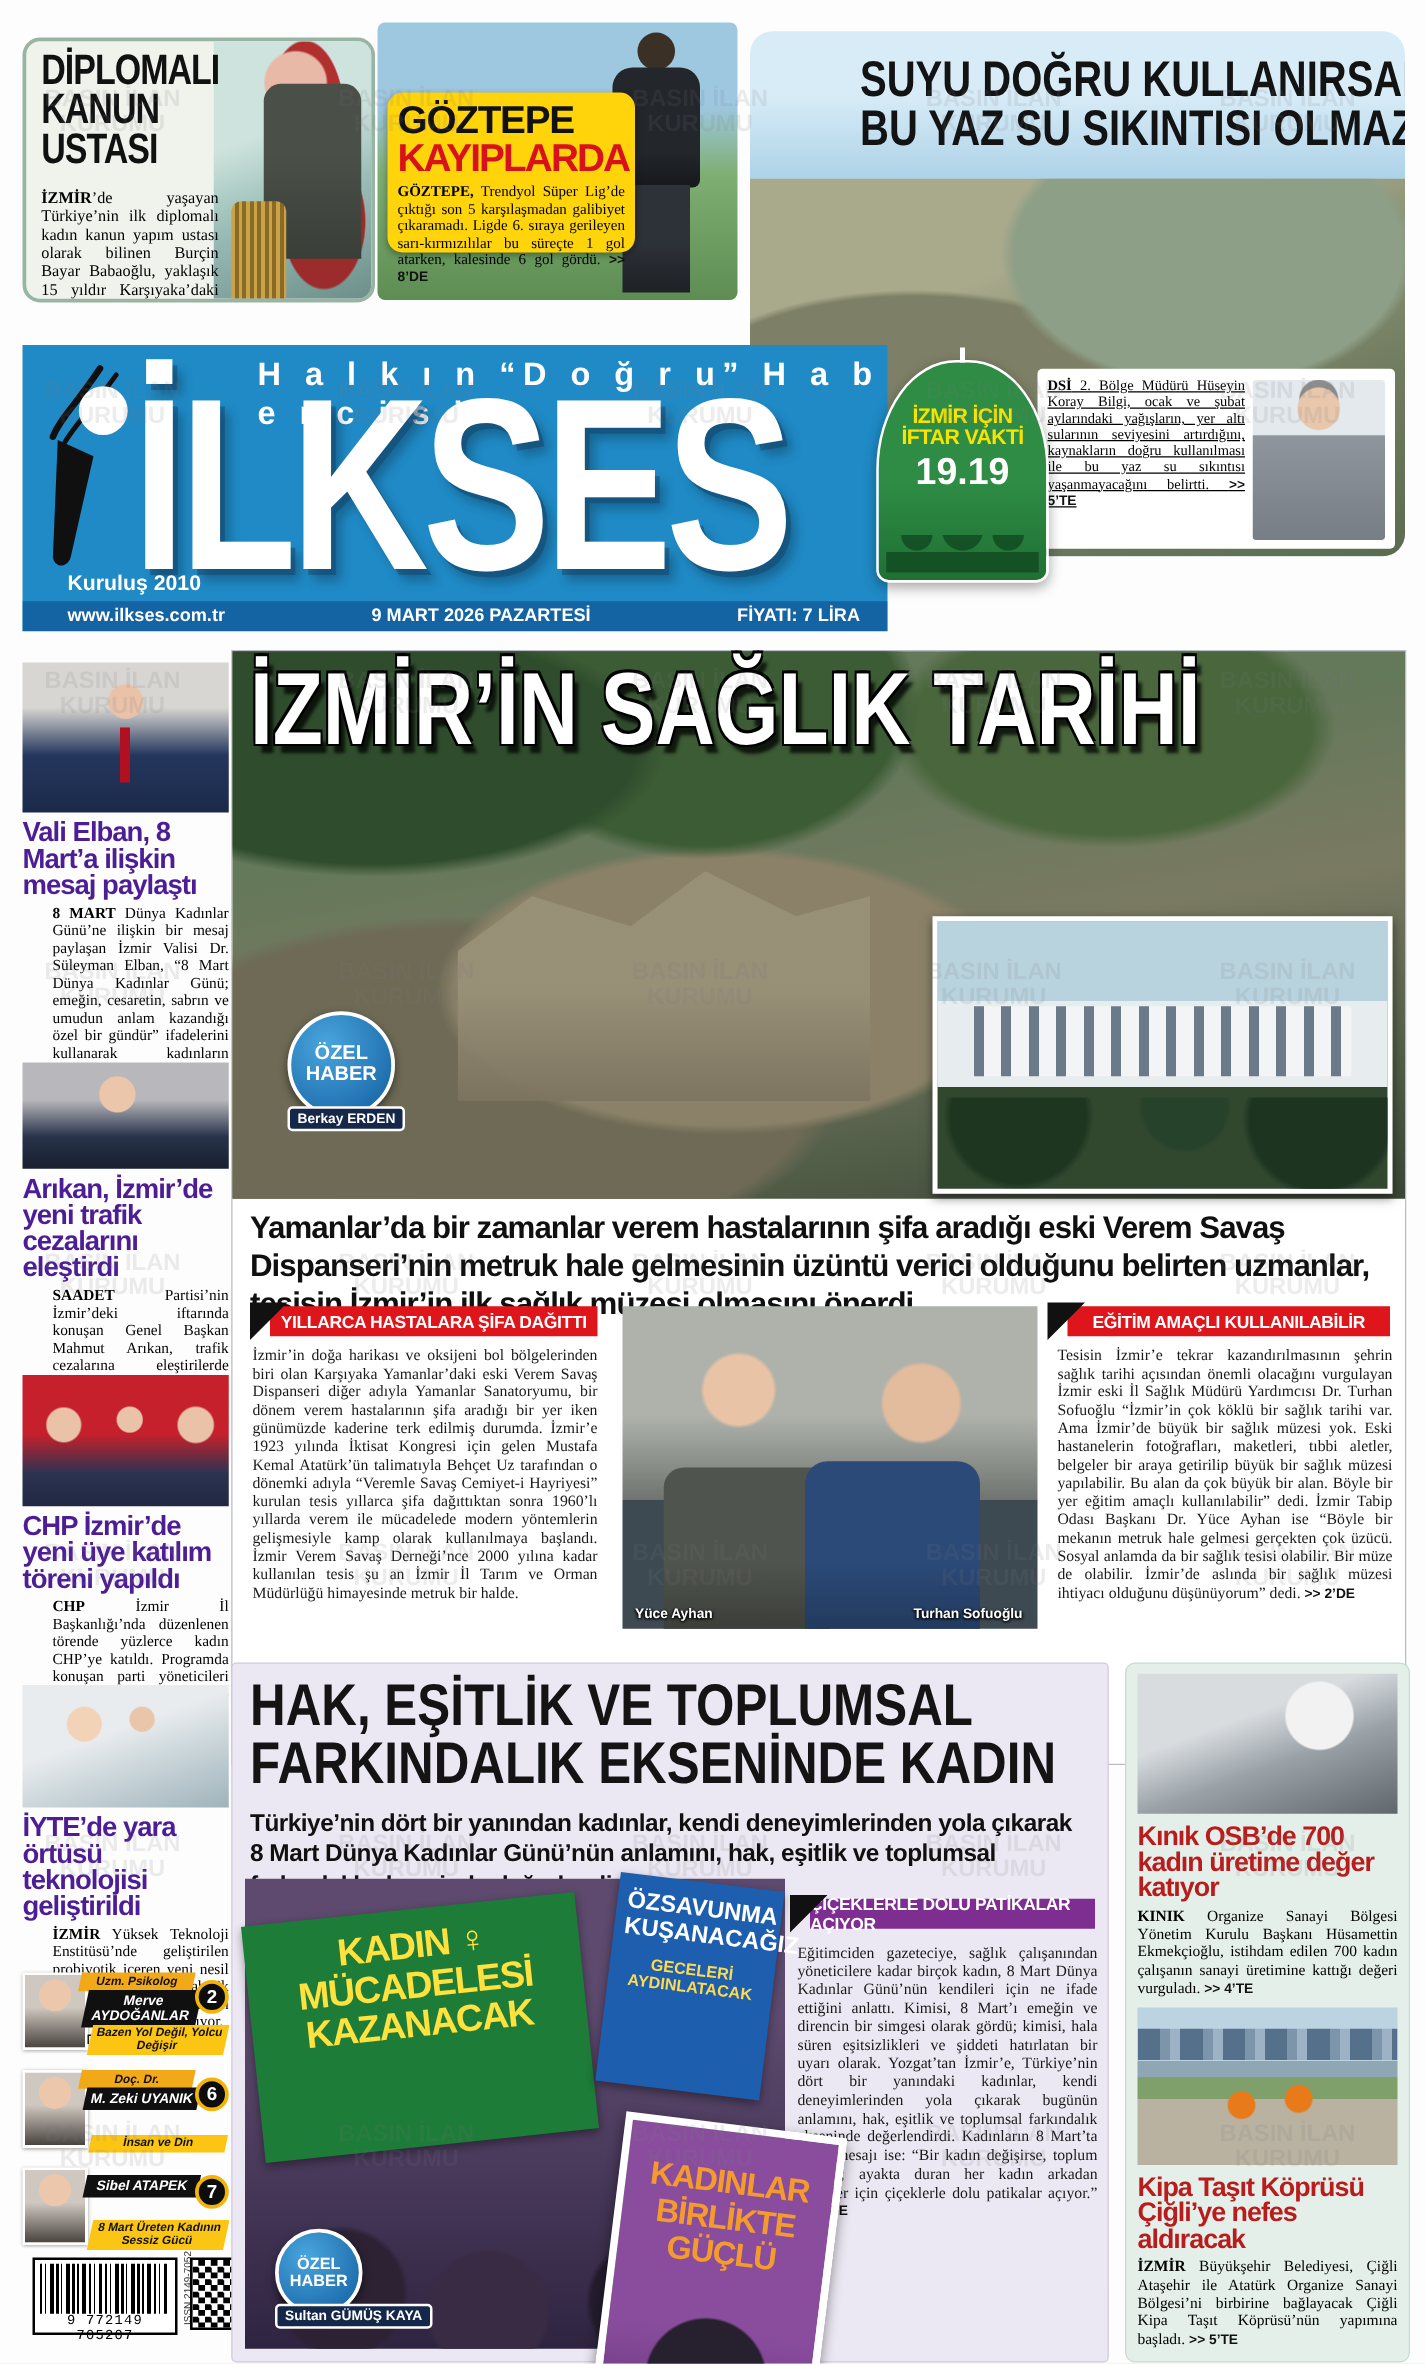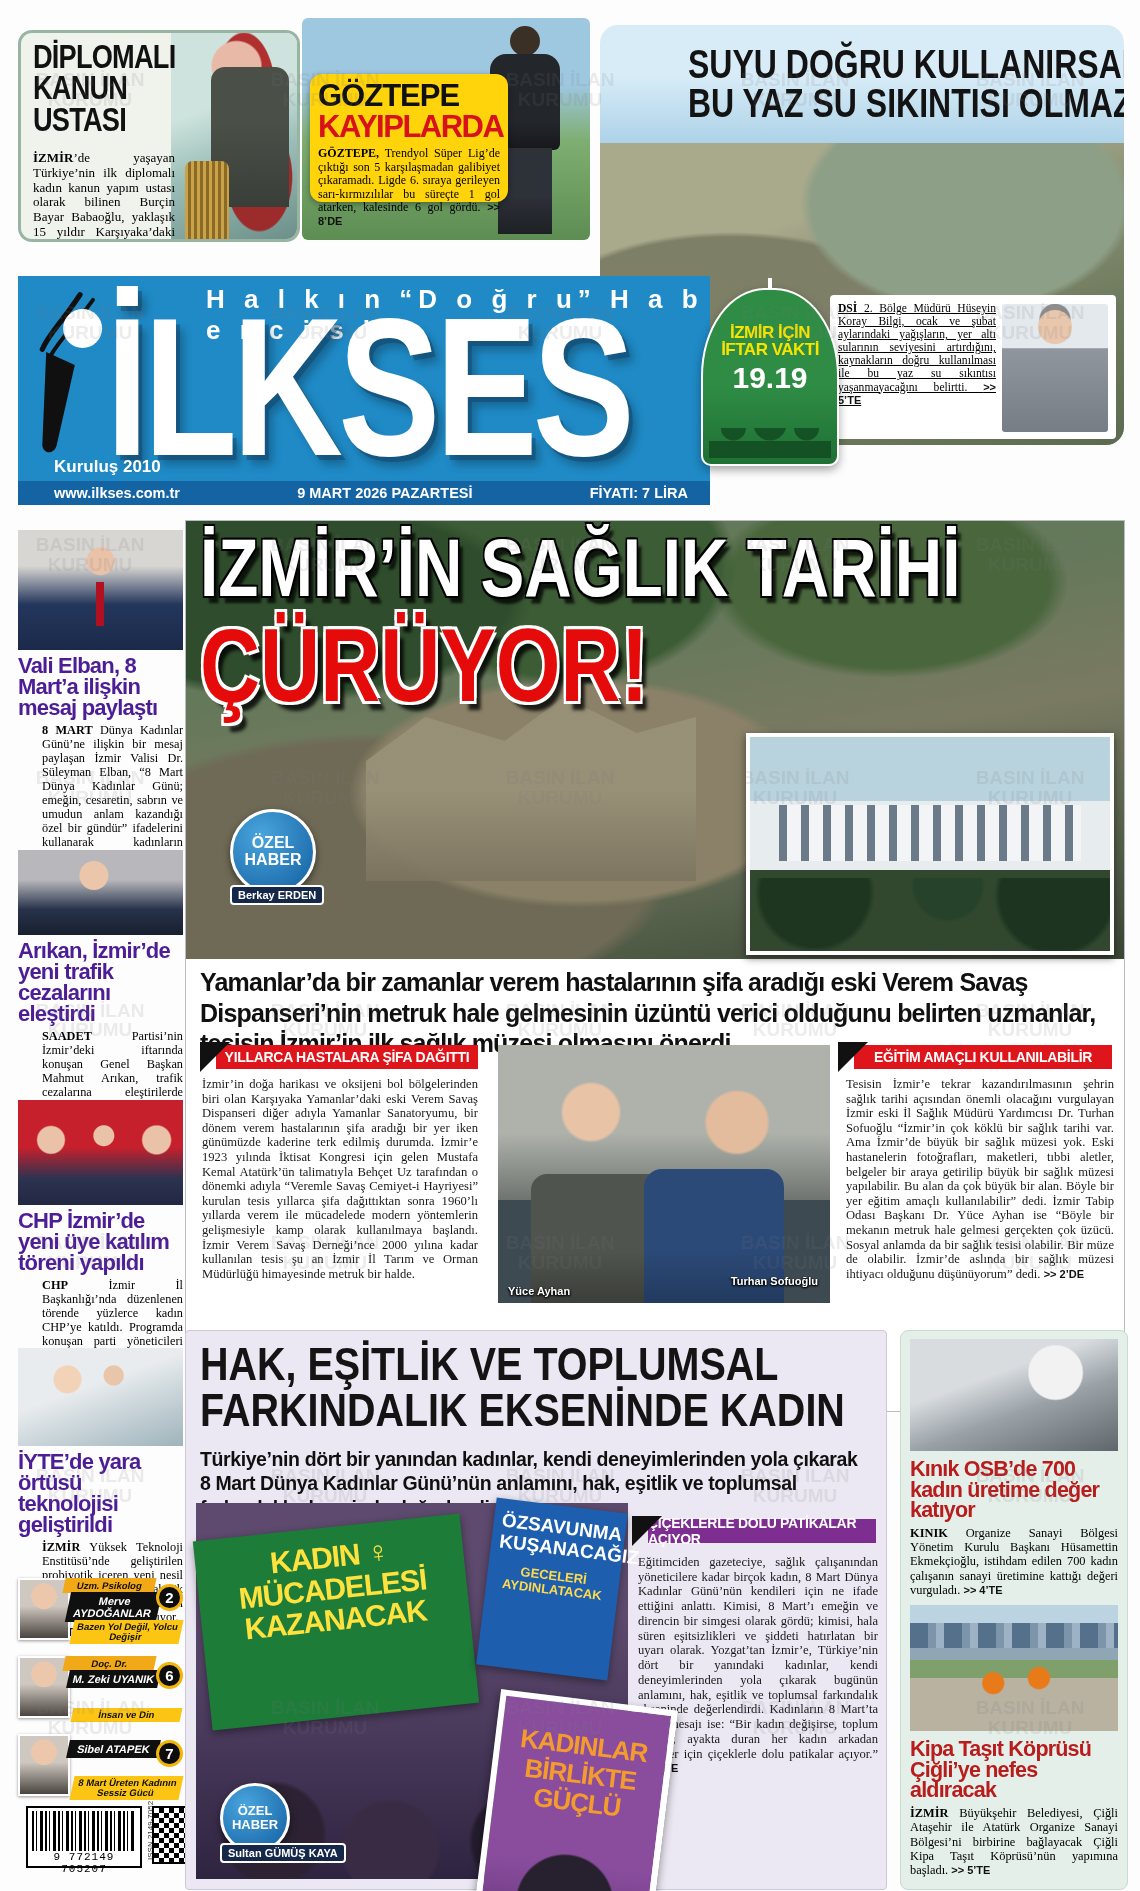--- a/index.html
+++ b/index.html
@@ -379,37 +379,34 @@
   <div class="qr" data-interactable="false"></div>
 
   <div class="main-card" data-interactable="false">
     <div class="ph-ruin" data-interactable="false">
       <div class="ruin-wall" data-interactable="false"></div>
     </div>
     <div class="ph-building" data-interactable="false"></div>
     <div class="main-h1 cond" data-interactable="false">
       <span class="nowrapline" data-interactable="false">İZMİR’İN SAĞLIK TARİHİ</span>
     </div>
-    <div class="main-h2 cond" data-interactable="false">
-      <span class="nowrapline" data-interactable="false">ÇÜRÜYOR!</span>
-    </div>
     <div class="badge" style="left:44px;top:288px;" data-interactable="false">
       <div class="badge-circle" data-interactable="false">ÖZEL HABER</div>
       <div class="badge-name" data-interactable="false">Berkay ERDEN</div>
     </div>
     <div class="deck" data-interactable="false">Yamanlar’da bir zamanlar verem hastalarının şifa aradığı eski Verem Savaş Dispanseri’nin metruk hale gelmesinin üzüntü verici olduğunu belirten uzmanlar, tesisin İzmir’in ilk sağlık müzesi olmasını önerdi</div>
 
     <div class="kicker k-left" data-interactable="false">YILLARCA HASTALARA ŞİFA DAĞITTI</div>
     <div class="mbody mb-left" data-interactable="false">İzmir’in doğa harikası ve oksijeni bol bölgelerinden biri olan Karşıyaka Yamanlar’daki eski Verem Savaş Dispanseri diğer adıyla Yamanlar Sanatoryumu, bir dönem verem hastalarının şifa aradığı bir yer iken günümüzde kaderine terk edilmiş durumda. İzmir’e 1923 yılında İktisat Kongresi için gelen Mustafa Kemal Atatürk’ün talimatıyla Behçet Uz tarafından o dönemki adıyla “Veremle Savaş Cemiyet-i Hayriyesi” kurulan tesis yıllarca şifa dağıttıktan sonra 1960’lı yıllarda verem ile mücadelede modern yöntemlerin gelişmesiyle kamp olarak kullanılmaya başlandı. İzmir Verem Savaş Derneği’nce 2000 yılına kadar kullanılan tesis şu an İzmir İl Tarım ve Orman Müdürlüğü himayesinde metruk bir halde.</div>
 
     <div class="ph-men2" data-interactable="false">
       <div class="suit" data-interactable="false"></div>
       <div class="jacket" data-interactable="false"></div>
       <div class="cap" style="left:10px;bottom:6px;" data-interactable="false">Yüce Ayhan</div>
-      <div class="cap" style="right:12px;bottom:16px;" data-interactable="false">Turhan Sofuoğlu</div>
+      <div class="cap" style="right:12px;bottom:6px;" data-interactable="false">Turhan Sofuoğlu</div>
     </div>
 
     <div class="kicker k-right" data-interactable="false">EĞİTİM AMAÇLI KULLANILABİLİR</div>
     <div class="mbody mb-right" data-interactable="false"><span data-interactable="false">Tesisin İzmir’e tekrar kazandırılmasının şehrin sağlık tarihi açısından önemli olacağını vurgulayan İzmir eski İl Sağlık Müdürü Yardımcısı Dr. Turhan Sofuoğlu “İzmir’in çok köklü bir sağlık tarihi var. Ama İzmir’de büyük bir sağlık müzesi yok. Eski hastanelerin fotoğrafları, maketleri, tıbbi aletler, belgeler bir araya getirilip büyük bir sağlık müzesi yapılabilir. Bu alan da çok büyük bir alan. Böyle bir yer eğitim amaçlı kullanılabilir” dedi. İzmir Tabip Odası Başkanı Dr. Yüce Ayhan ise “Böyle bir mekanın metruk hale gelmesi gerçekten çok üzücü. Sosyal anlamda da bir sağlık tesisi olabilir. Bir müze de olabilir. İzmir’de aslında bir sağlık müzesi ihtiyacı olduğunu düşünüyorum” dedi. </span><b class="ref" data-interactable="false">&gt;&gt; 2’DE</b>
     </div>
   </div>
 
   <div class="women-card" data-interactable="false">
     <div class="women-h cond" data-interactable="false">
       <span class="nowrapline" style="transform:scaleX(.84);" data-interactable="false">HAK, EŞİTLİK VE TOPLUMSAL</span>

